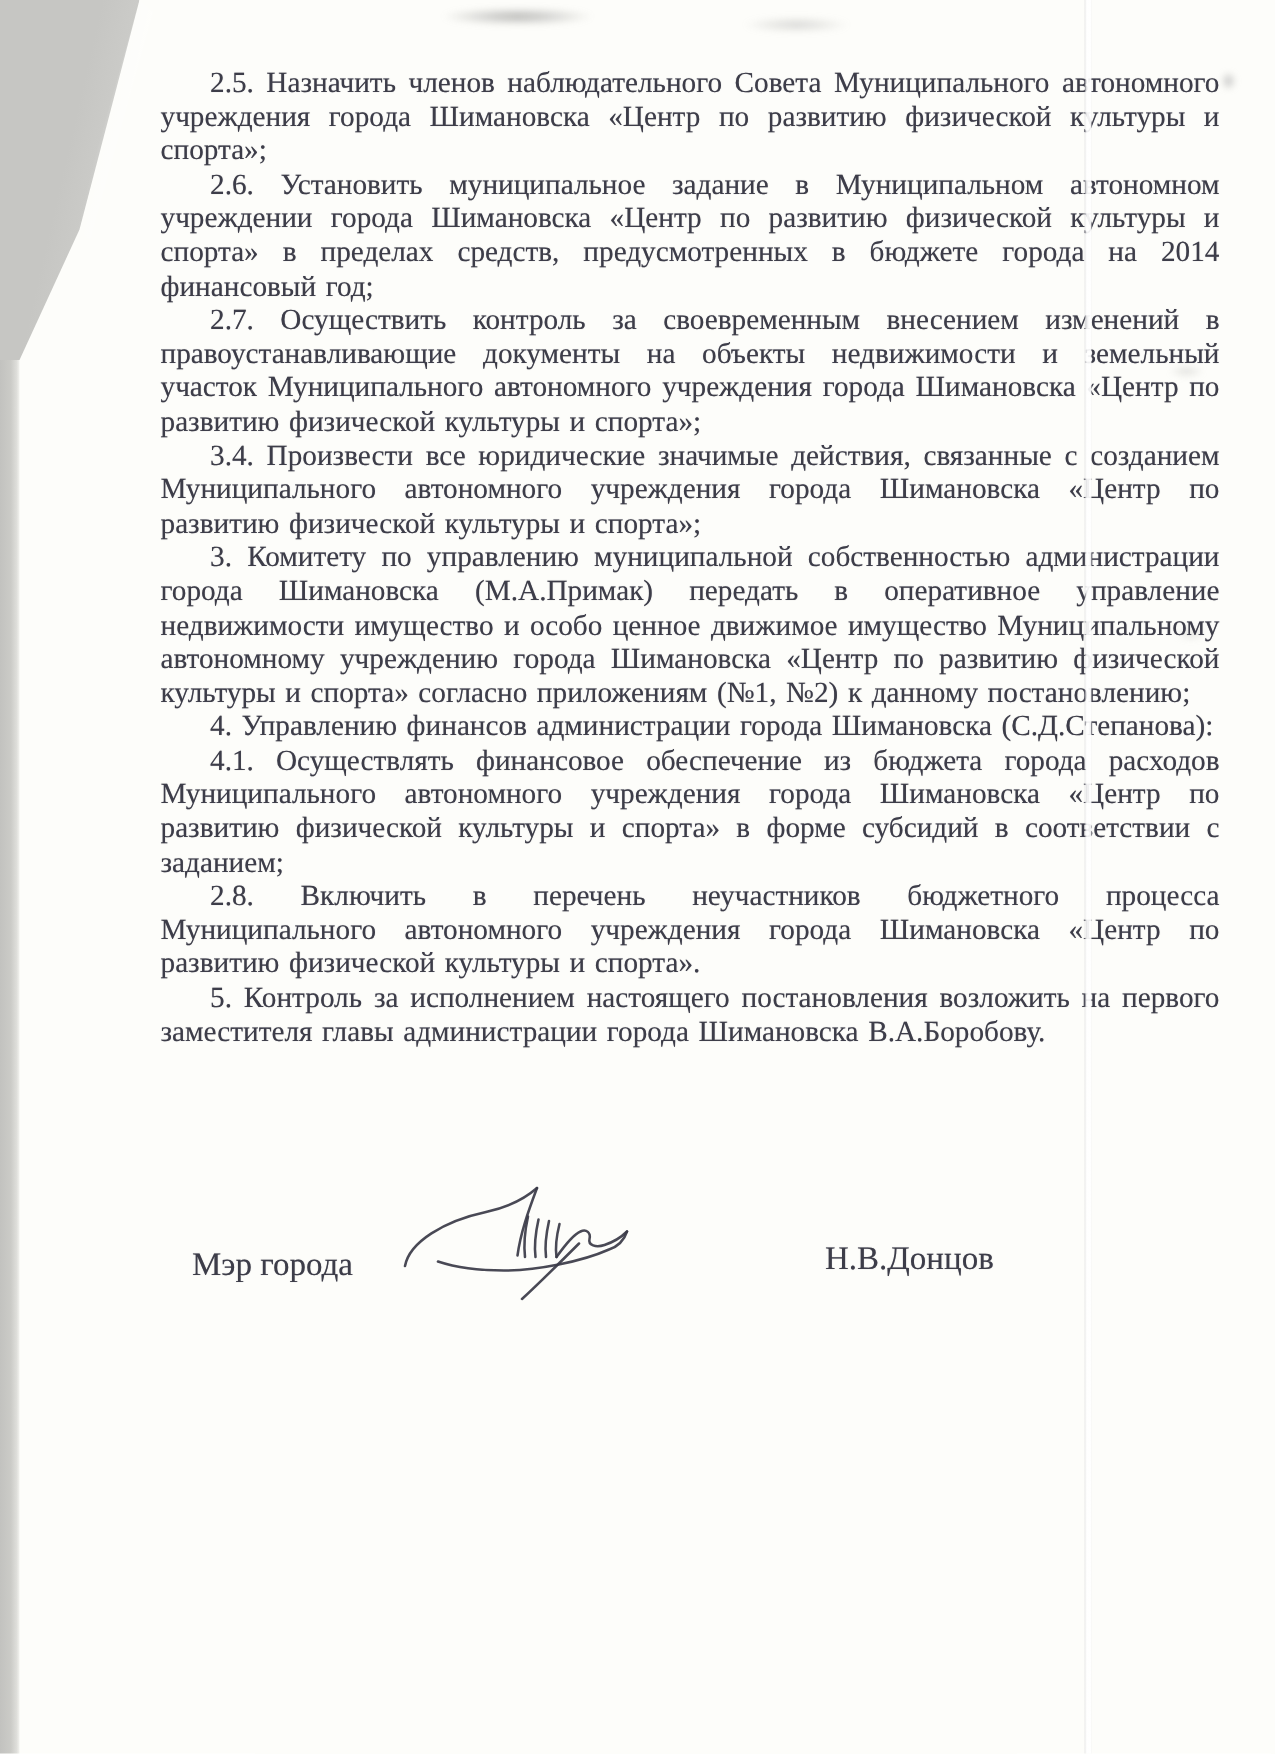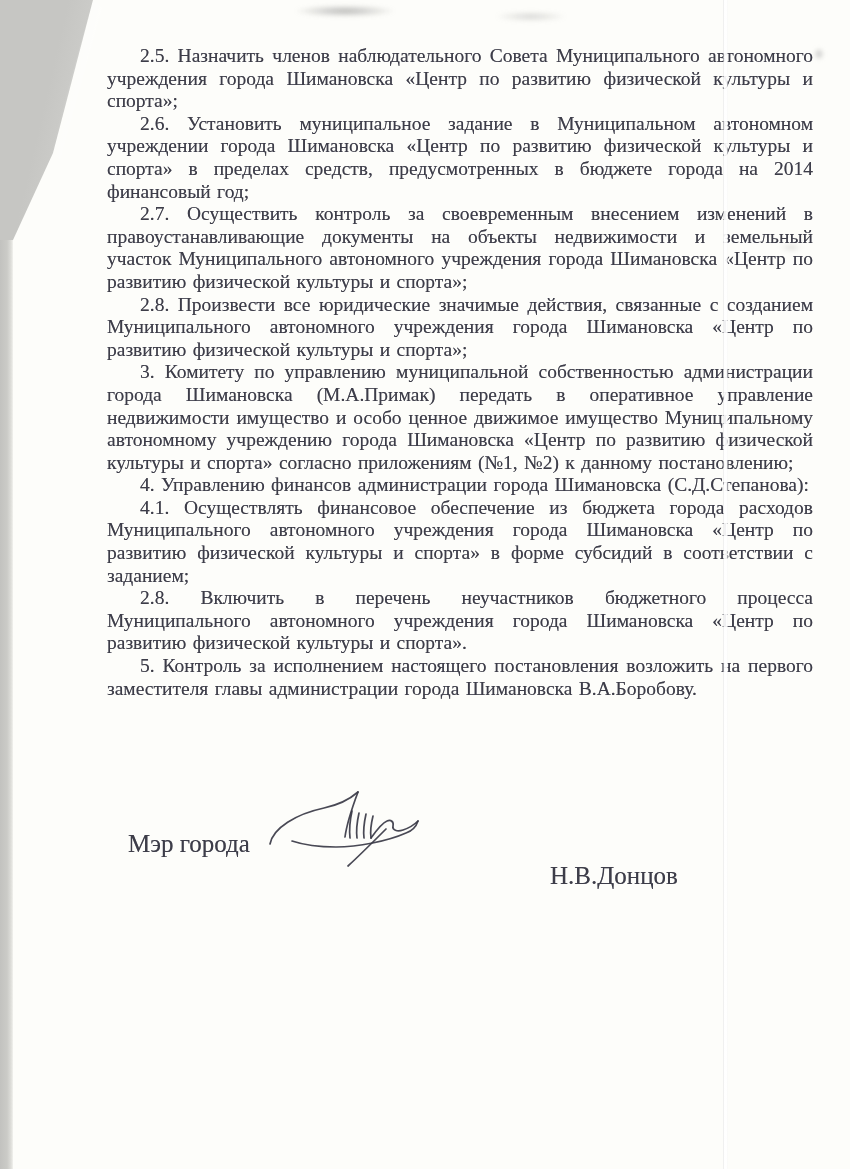--- a/index.html
+++ b/index.html
@@ -63,27 +63,27 @@
     z-index: 2;
     text-shadow: 0 0 0.5px rgba(61,61,73,0.55);
     word-spacing: 1.5px;
   }
   .doc-text p { margin: 0; text-indent: 33px; }
 
   
   .sig-role, .sig-name {
     position: absolute;
     color: #3d3d49;
-    font-size: 25px;
+    font-size: 22px;
     z-index: 2;
     text-shadow: 0 0 0.5px rgba(61,61,73,0.55);
     white-space: nowrap;
   }
   .sig-role { left: 128px; top: 830px; }
-  .sig-name { left: 550px; top: 862px; }
+  .sig-name { left: 550px; top: 826px; }
   .sig-scribble {
     position: absolute; left: 260px; top: 788px;
     width: 180px; height: 88px;
     z-index: 2;
   }
   .sig-scribble path {
     fill: none; stroke: #3a3a47; stroke-width: 1.7;
     stroke-linecap: round; stroke-linejoin: round;
     opacity: 0.92;
   }
@@ -100,21 +100,21 @@
   <div class="smudge smudge-a"></div>
   <div class="smudge smudge-b"></div>
   <div class="smudge smudge-c"></div>
   <div class="smudge smudge-d"></div>
   <div class="smudge smudge-e"></div>
 
   <div class="doc-text">
     <p>2.5.  Назначить членов  наблюдательного Совета Муниципального автономного учреждения города Шимановска «Центр по развитию физической культуры и спорта»;</p>
     <p>2.6.  Установить муниципальное задание в Муниципальном автономном учреждении города Шимановска «Центр по развитию физической культуры и спорта» в пределах средств, предусмотренных в бюджете города на 2014 финансовый год;</p>
     <p>2.7.  Осуществить контроль за своевременным внесением изменений в правоустанавливающие документы на объекты недвижимости и земельный участок Муниципального автономного учреждения города Шимановска «Центр по развитию физической культуры и спорта»;</p>
-    <p>2.8.  Произвести все юридические значимые действия, связанные с созданием Муниципального автономного учреждения города Шимановска «Центр по развитию физической культуры и спорта»;</p>
+    <p>3.4.  Произвести все юридические значимые действия, связанные с созданием Муниципального автономного учреждения города Шимановска «Центр по развитию физической культуры и спорта»;</p>
     <p>3.  Комитету по управлению муниципальной собственностью администрации города Шимановска (М.А.Примак) передать в оперативное управление недвижимости имущество и особо ценное движимое имущество Муниципальному автономному учреждению города Шимановска «Центр по развитию физической культуры и спорта» согласно приложениям (№1, №2) к данному постановлению;</p>
     <p>4.  Управлению финансов администрации города Шимановска (С.Д.Степанова):</p>
     <p>4.1. Осуществлять финансовое обеспечение из бюджета города расходов Муниципального автономного учреждения города Шимановска «Центр по развитию физической культуры и спорта» в форме субсидий в соответствии с заданием;</p>
     <p>2.8.  Включить в перечень неучастников бюджетного процесса Муниципального автономного учреждения города Шимановска «Центр по развитию физической культуры и спорта».</p>
     <p>5.  Контроль за исполнением настоящего постановления возложить на первого заместителя главы администрации города Шимановска  В.А.Боробову.</p>
   </div>
 
   <span class="sig-role">Мэр города</span>
 
   <svg class="sig-scribble" viewBox="0 0 180 88" aria-hidden="true">

